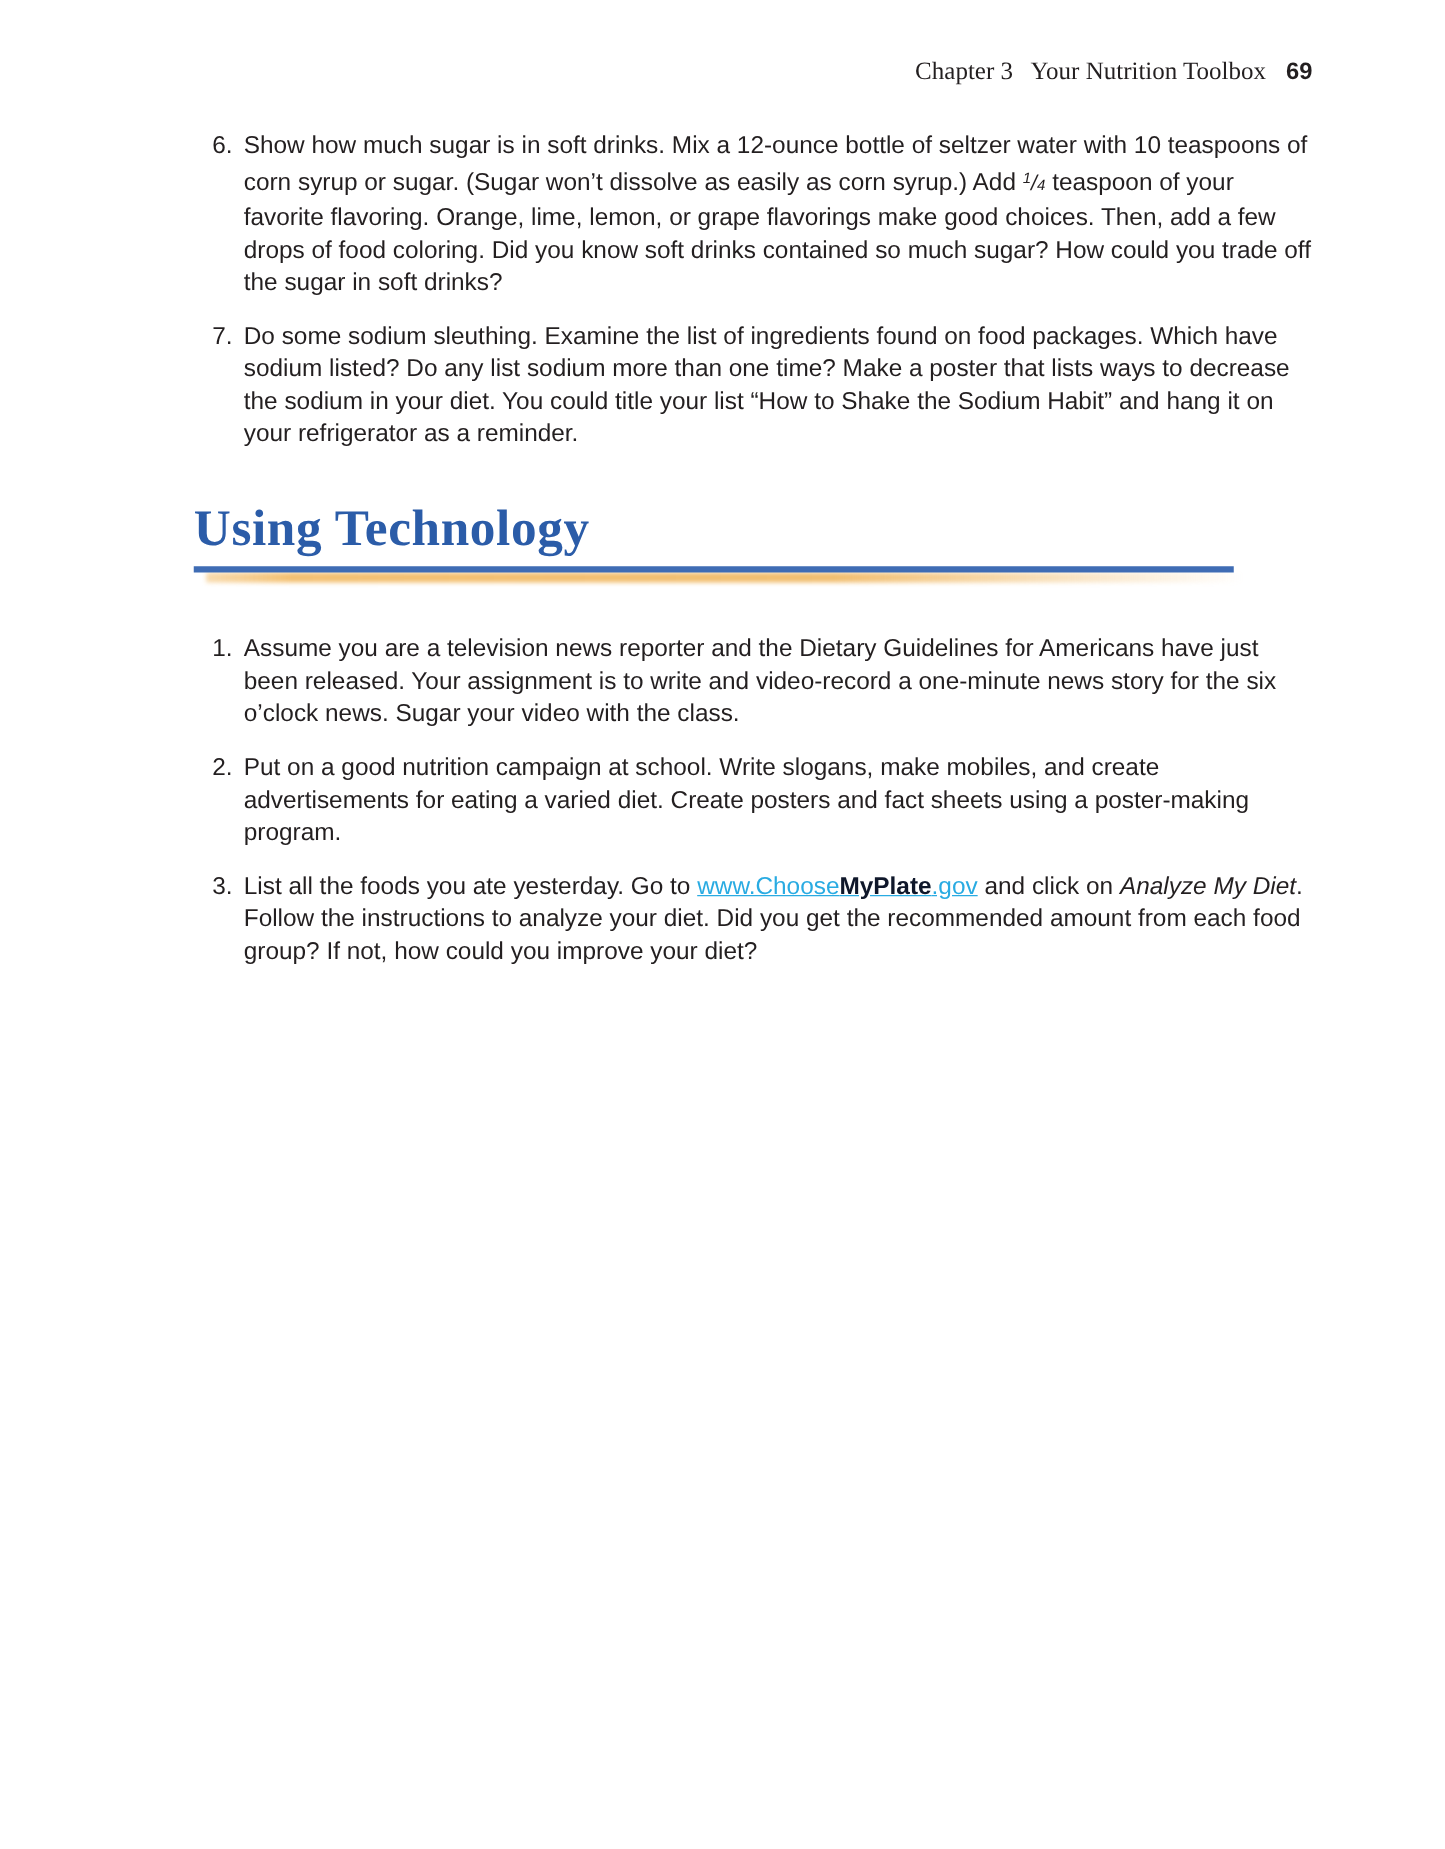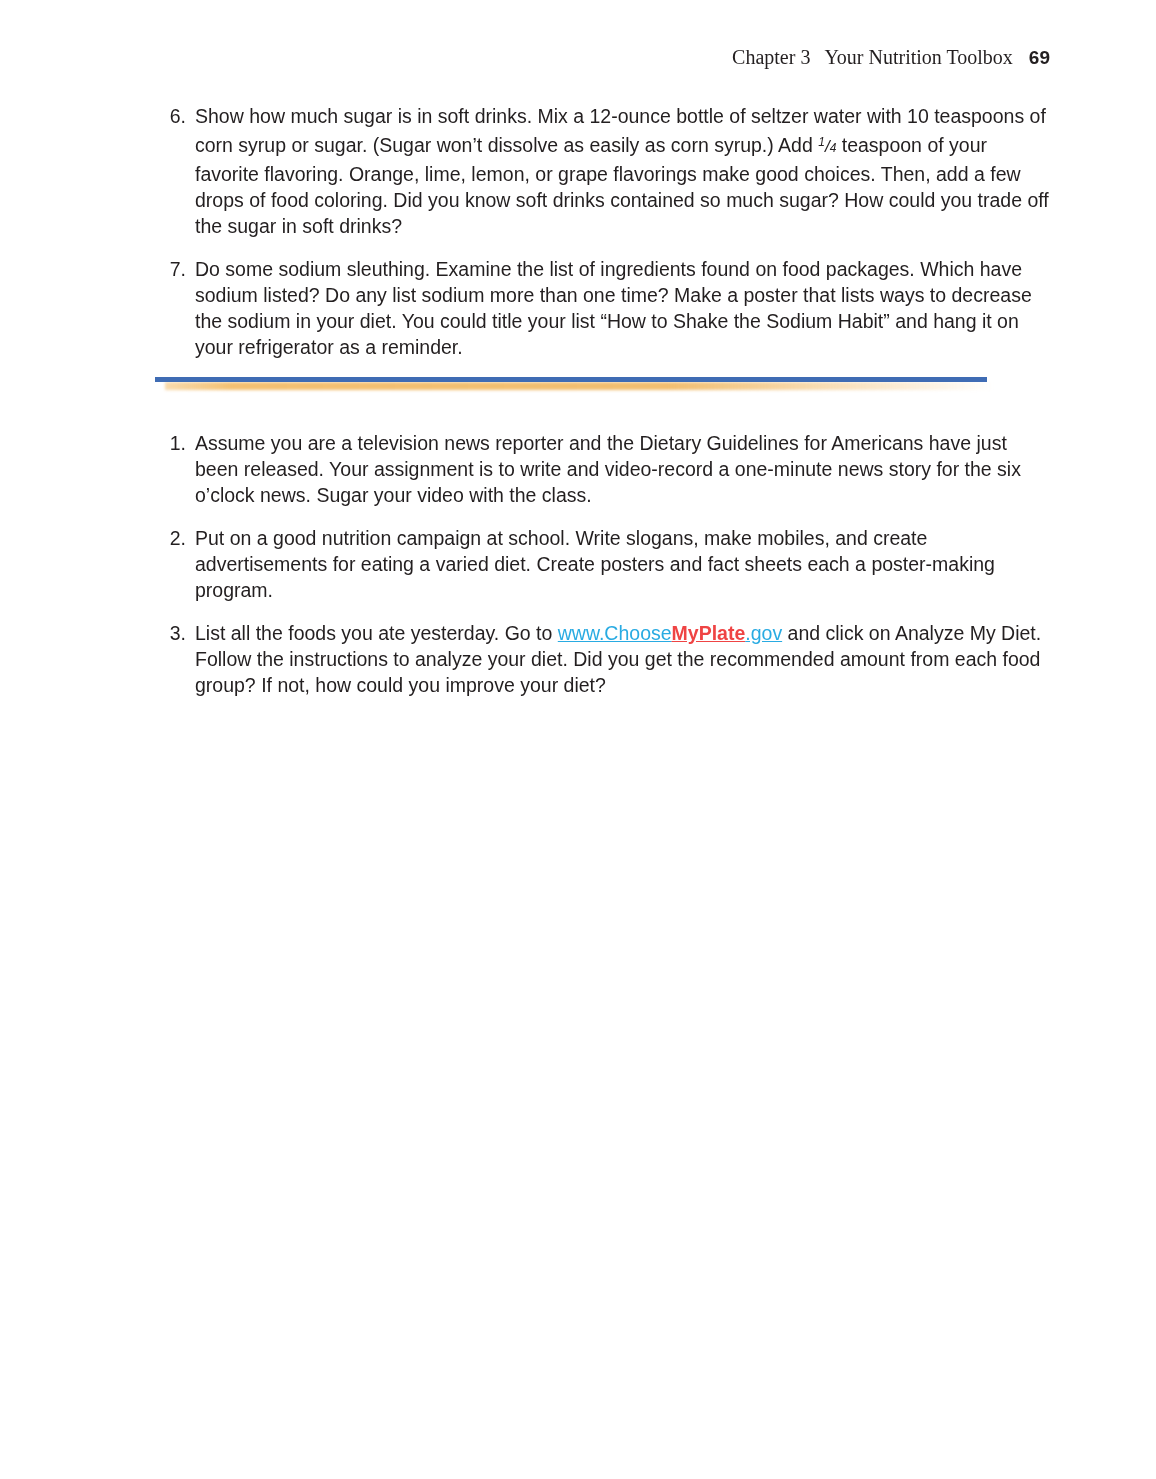--- a/index.html
+++ b/index.html
@@ -91,24 +91,23 @@
   }
   
   .weblink {
     color: #29abe2;
     text-decoration: underline;
     text-decoration-color: #29abe2;
     cursor: pointer;
   }
   .weblink .link-bold {
     font-weight: bold;
-    color: #ef4444;
-    text-decoration: underline;
+    color: #0f172a;
   }
-  .italic-text { }
+  .italic-text { font-style: italic; }
 </style>
 </head>
 <body>
 
 <div class="page">
   <div class="content">
 
     <div class="page-header">
       <span class="chapter">Chapter 3</span><span class="chapter-title">Your Nutrition Toolbox</span><span class="page-number">69</span>
     </div>
@@ -118,33 +117,34 @@
       <div class="item-text">
         <span>Show how much sugar is in soft drinks. Mix a 12-ounce bottle of seltzer water with 10 teaspoons of corn syrup or sugar. (Sugar won’t dissolve as easily as corn syrup.) Add </span><span class="frac"><span class="frac-num">1</span><span class="frac-slash">/</span><span class="frac-den">4</span></span><span> teaspoon of your favorite flavoring. Orange, lime, lemon, or grape flavorings make good choices. Then, add a few drops of food coloring. Did you know soft drinks contained so much sugar? How could you trade off the sugar in soft drinks?</span>
       </div>
     </div>
 
     <div class="list-item">
       <span class="num">7.</span>
       <div class="item-text">Do some sodium sleuthing. Examine the list of ingredients found on food packages. Which have sodium listed? Do any list sodium more than one time? Make a poster that lists ways to decrease the sodium in your diet. You could title your list “How to Shake the Sodium Habit” and hang it on your refrigerator as a reminder.</div>
     </div>
 
+    <h1 class="section-heading">Using Technology</h1>
     <div class="rule-wrap">
       <div class="rule-shadow"></div>
       <div class="rule-blue"></div>
     </div>
 
     <div class="list-item">
       <span class="num">1.</span>
       <div class="item-text">Assume you are a television news reporter and the Dietary Guidelines for Americans have just been released. Your assignment is to write and video-record a one-minute news story for the six o’clock news. Sugar your video with the class.</div>
     </div>
 
     <div class="list-item">
       <span class="num">2.</span>
-      <div class="item-text">Put on a good nutrition campaign at school. Write slogans, make mobiles, and create advertisements for eating a varied diet. Create posters and fact sheets each a poster-making program.</div>
+      <div class="item-text">Put on a good nutrition campaign at school. Write slogans, make mobiles, and create advertisements for eating a varied diet. Create posters and fact sheets using a poster-making program.</div>
     </div>
 
     <div class="list-item">
       <span class="num">3.</span>
       <div class="item-text">
         <span>List all the foods you ate yesterday. Go to </span><a class="weblink"><span class="link-light">www.Choose</span><span class="link-bold">MyPlate</span><span class="link-light">.gov</span></a><span> and click on </span><span class="italic-text">Analyze My Diet</span><span>. Follow the instructions to analyze your diet. Did you get the recommended amount from each food group? If not, how could you improve your diet?</span>
       </div>
     </div>
 
   </div>

